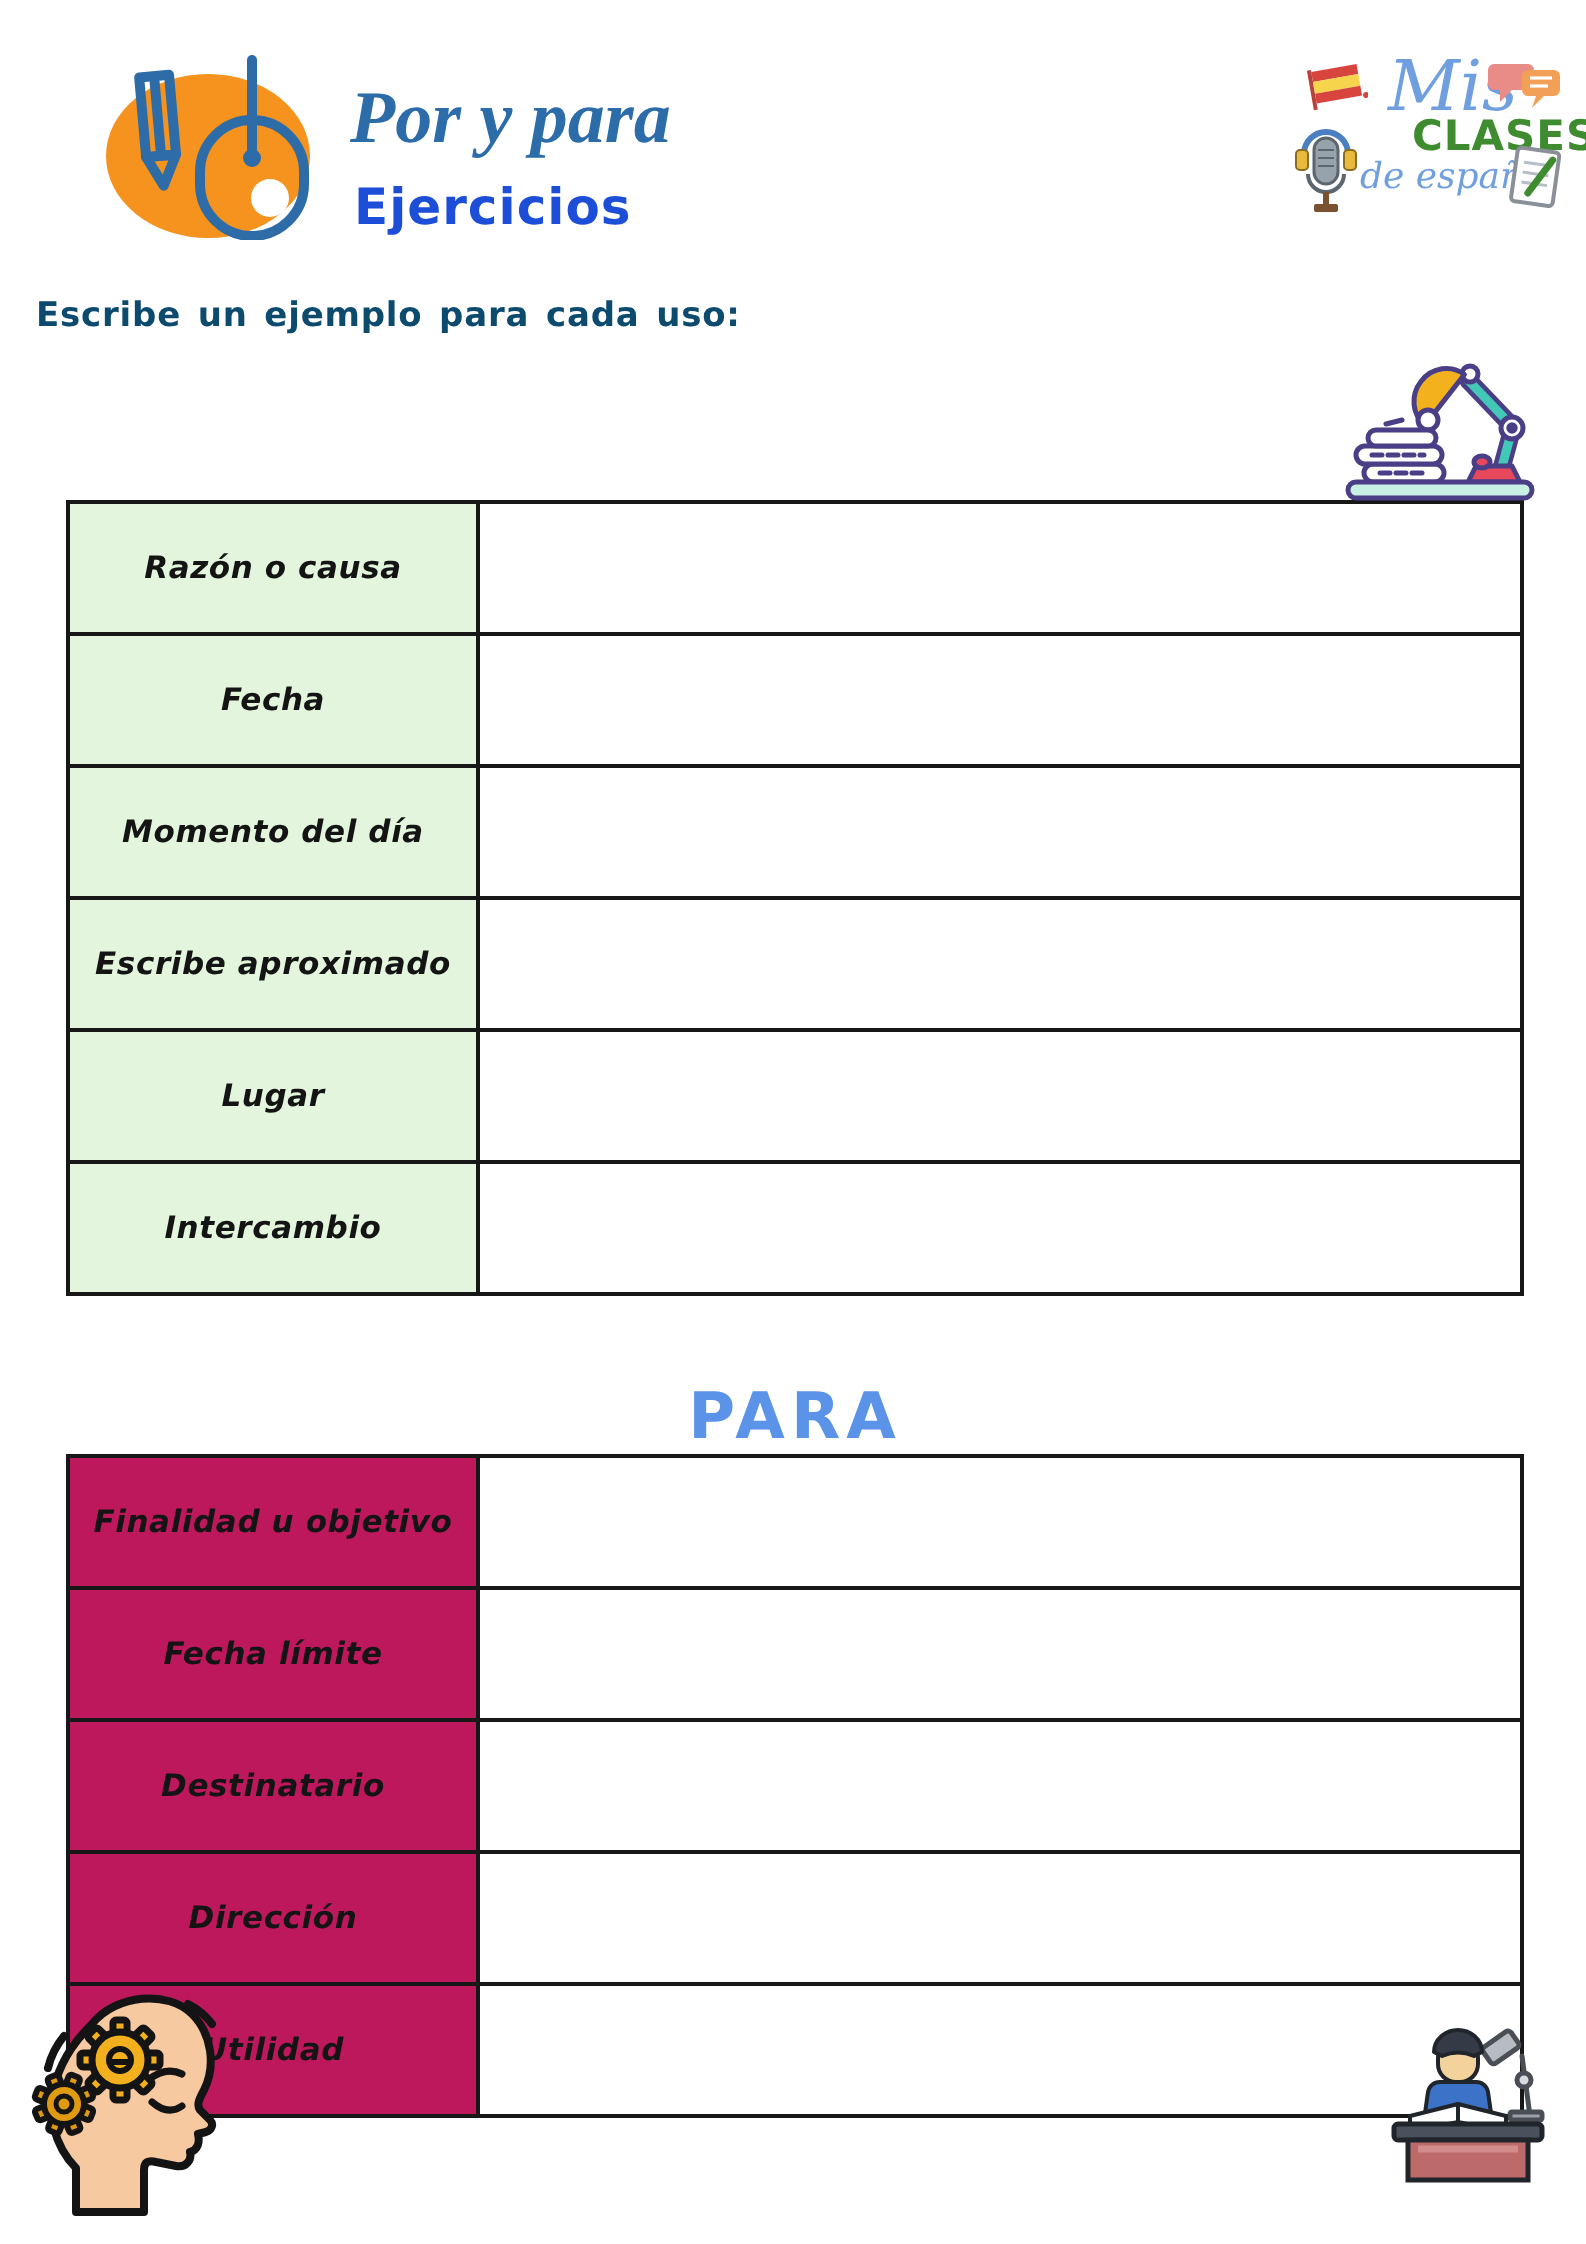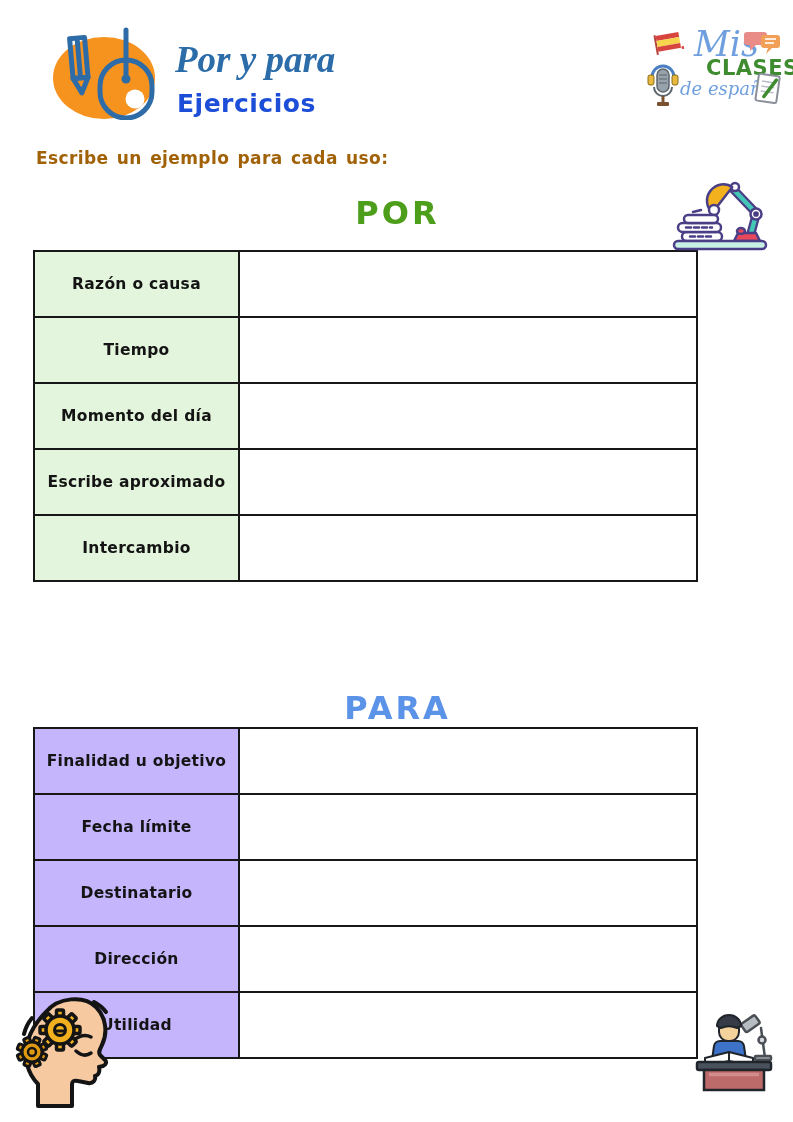--- a/index.html
+++ b/index.html
@@ -22,39 +22,39 @@
                 font-style:italic; font-size:35px; color:#6f9fde; }
   .brand .bubbles { position:absolute; left:98px; top:8px; }
   .brand .clases { position:absolute; left:34px; top:36px; width:90px; text-align:center;
                    font-size:21px; font-weight:bold; color:#3e8c2f; letter-spacing:0.5px;margin-left:26px; }
   .brand .mic { position:absolute; left:0px; top:40px; }
   .brand .de-espanol { position:absolute; left:34px; top:58px; font-family:"DejaVu Serif", serif;
                        font-style:italic; font-size:18px; color:#6f9fde; white-space:nowrap; }
   .brand .notepad { position:absolute; left:106px; top:50px; }
 
   
-  .instruction { position:absolute; left:36px; top:148px; font-size:17px; font-weight:bold;
-                 color:#a16207; letter-spacing:0.4px; word-spacing:2px; }
+  .instruction { position:absolute; left:18px; top:148px; font-size:17px; font-weight:bold;
+                 color:#0c4a6e; letter-spacing:0.4px; word-spacing:2px; }
 
   
   .section-heading { position:absolute; left:33px; width:729px; text-align:center;
                      font-size:32px; font-weight:bold; letter-spacing:3px; }
   .heading-por  { top:194px; color:#4d9e1a; }
   .heading-para { top:674px; color:#5b93e8;margin-top:15px; }
 
   
-  table.usage-table { position:absolute; left:33px; width:665px; border-collapse:collapse;
-                      table-layout:fixed; }
+  table.usage-table { position:absolute; left:33px; width:729px; border-collapse:collapse;
+                      table-layout:fixed;font-style:italic; }
   .table-por  { top:250px; }
   .table-para { top:727px; }
   .usage-table td { border:2.5px solid #171717; height:66px; }
   .usage-table td.label-cell { width:205px; text-align:center; vertical-align:middle;
       font-size:15.5px; font-weight:bold; color:#141414; letter-spacing:0.3px; padding:0 8px; }
   .table-por  td.label-cell { background:#e3f5dc; }
-  .table-para td.label-cell { background:#c4b5fd; }
+  .table-para td.label-cell { background:#be185d; }
   .usage-table td.answer-cell { background:#ffffff; }
 
   
   .lamp-books   { position:absolute; left:672px; top:175px; z-index:3; }
   .head-gears   { position:absolute; left:10px;  top:988px; z-index:3; }
   .person-desk  { position:absolute; left:695px; top:1012px; z-index:3; }
 </style>
 </head>
 <body>
 
@@ -125,21 +125,20 @@
           <line x1="9" y1="17" x2="22" y2="17" stroke="#b8bec8" stroke-width="1.5"></line>
           <line x1="9" y1="22" x2="22" y2="22" stroke="#b8bec8" stroke-width="1.5"></line>
           <line x1="23" y1="9" x2="13" y2="27" stroke="#3e8c2f" stroke-width="3.5" stroke-linecap="round"></line>
         </g>
       </svg>
     </span>
   </div>
 
   <div class="instruction">Escribe un ejemplo para cada uso:</div>
 
-  <div class="section-heading heading-por">POR</div>
 
   <div class="lamp-books">
     <svg width="96" height="82" viewBox="0 0 96 82">
       <g stroke="#4a3f86" stroke-width="2.5" stroke-linejoin="round" stroke-linecap="round">
         <line x1="33" y1="43" x2="27" y2="48" fill="none"></line>
         <line x1="40" y1="49" x2="37" y2="56" fill="none"></line>
         <line x1="29" y1="35" x2="21" y2="37" fill="none"></line>
         <line x1="78" y1="62" x2="84" y2="40" stroke-width="9"></line>
         <line x1="78" y1="62" x2="84" y2="40" stroke="#43c8b8" stroke-width="4.5"></line>
         <line x1="84" y1="38" x2="62" y2="15" stroke-width="9"></line>
@@ -164,29 +163,33 @@
   </div>
 
   <table class="usage-table table-por">
     <tbody>
 
     <tr>
         <td class="label-cell"><span>Razón o causa</span></td>
         <td class="answer-cell"><span></span></td>
       </tr>
         <tr>
-        <td class="label-cell"><span>Tiempo</span></td>
+        <td class="label-cell"><span>Fecha</span></td>
         <td class="answer-cell"><span></span></td>
       </tr>
         <tr>
         <td class="label-cell"><span>Momento del día</span></td>
         <td class="answer-cell"><span></span></td>
       </tr>
         <tr>
         <td class="label-cell"><span>Escribe aproximado</span></td>
+        <td class="answer-cell"><span></span></td>
+      </tr>
+        <tr>
+        <td class="label-cell"><span>Lugar</span></td>
         <td class="answer-cell"><span></span></td>
       </tr>
         <tr>
         <td class="label-cell"><span>Intercambio</span></td>
         <td class="answer-cell"><span></span></td>
       </tr>
       </tbody>
   </table>
 
   <div class="section-heading heading-para">PARA</div>

